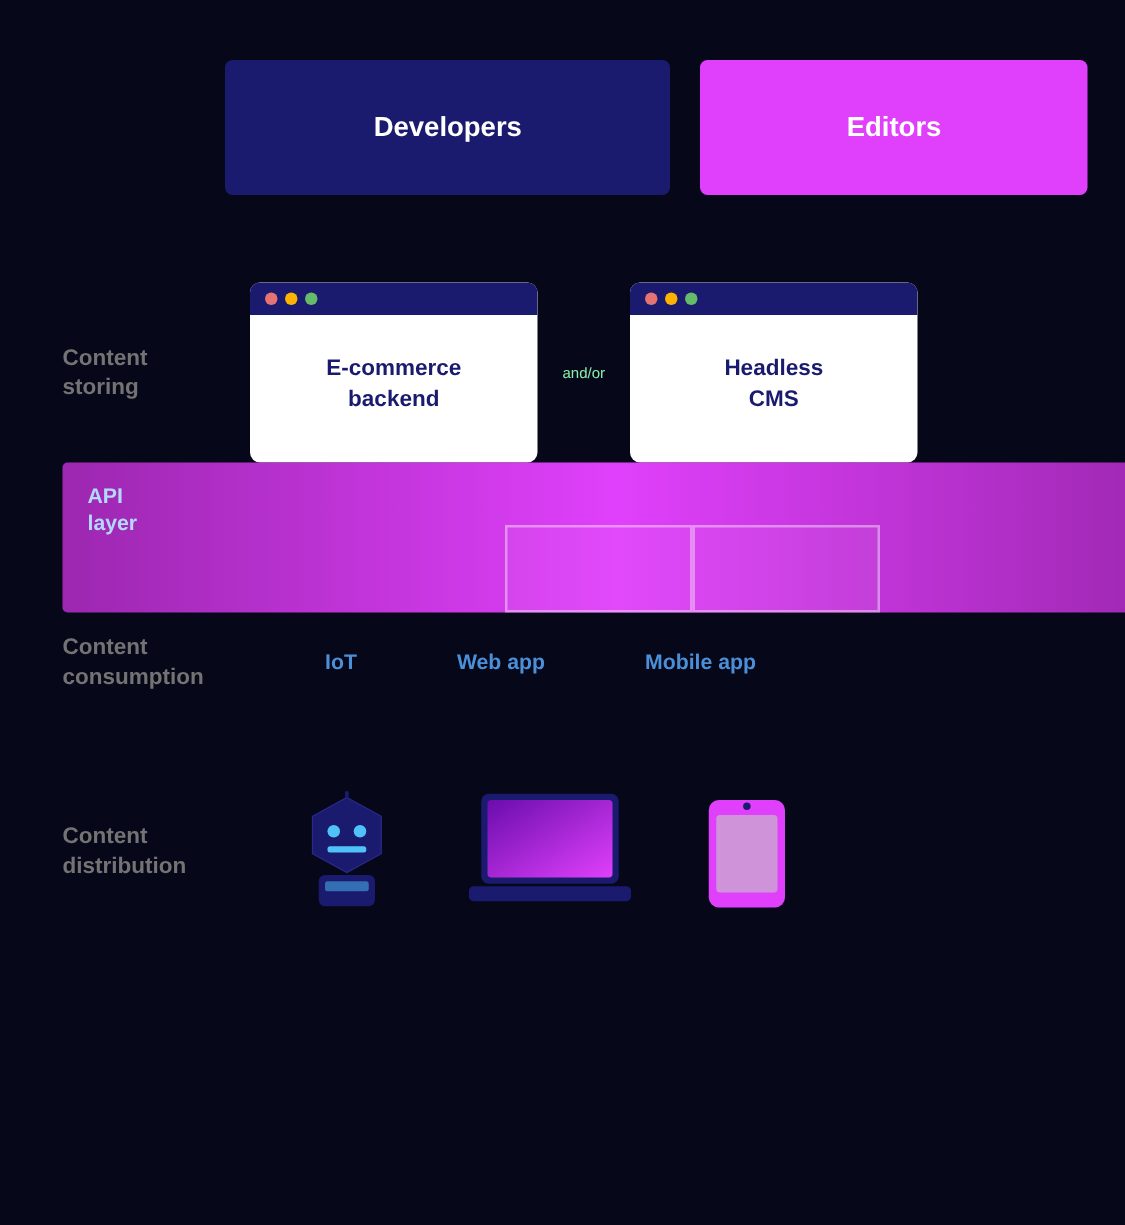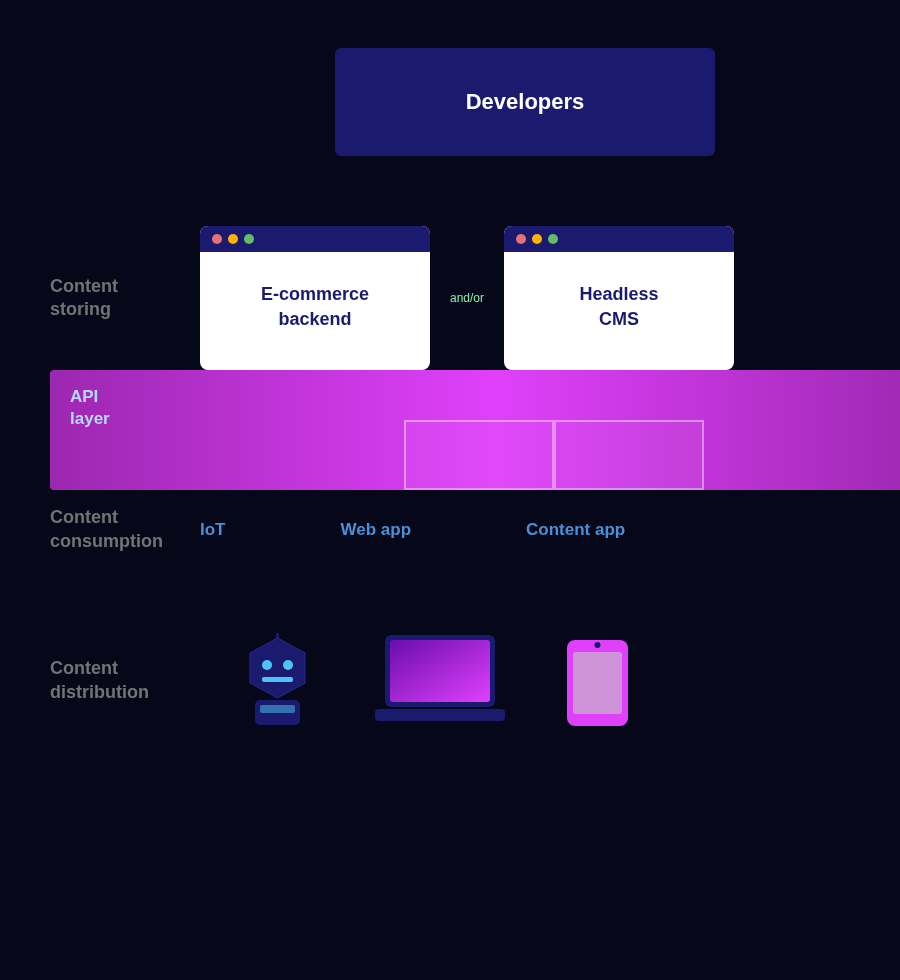--- a/index.html
+++ b/index.html
@@ -167,21 +167,22 @@
     .content-consumption-section {
       display: flex;
       align-items: center;
       padding-left: 50px;
       margin-top: 16px;
       gap: 0px;
     }
 
     .consumption-items {
       display: flex;
-      gap: 115px;
+      gap: 80px;
+      margin-left: 60px;
     }
 
     .consumption-item {
       color: #4a90d9;
       font-size: 17px;
       font-weight: 700;
     }
 
     
     .content-distribution-section {
@@ -200,20 +201,23 @@
     }
   </style>
 </head>
 <body>
 
 <div class="page-container">
 
   <div class="top-row">
     <div class="box-developers">
       <span class="box-label">Developers</span>
+    </div>
+    <div class="box-editors">
+      <span class="box-label">Editors</span>
     </div>
   </div>
 
   <div class="content-storing-section">
     <div class="section-label">
       <span style="white-space: pre-line;">Content
 storing</span>
     </div>
 
     <div class="browser-window">
@@ -256,21 +260,21 @@
   </div>
 
   <div class="content-consumption-section">
     <div class="section-label">
       <span style="white-space: pre-line;">Content
 consumption</span>
     </div>
     <div class="consumption-items">
       <span class="consumption-item">IoT</span>
       <span class="consumption-item">Web app</span>
-      <span class="consumption-item">Content app</span>
+      <span class="consumption-item">Mobile app</span>
     </div>
   </div>
 
   <div class="content-distribution-section">
     <div class="section-label">
       <span style="white-space: pre-line;">Content
 distribution</span>
     </div>
 
     <div class="distribution-icons">

